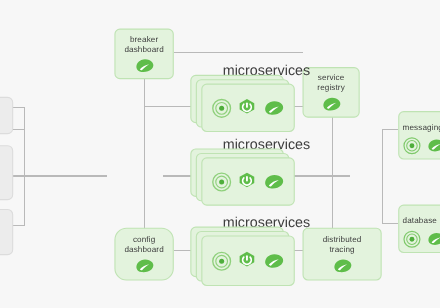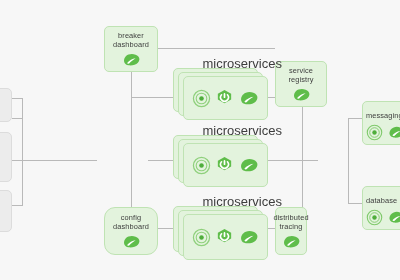--- a/index.html
+++ b/index.html
@@ -162,21 +162,21 @@
     <div class="node-label">config
 dashboard</div>
     <span class="node-icon">
       <svg width="20" height="16" viewBox="0 0 24 20">
         <path d="M3.6 12.8c-1.2-3.6 1.1-8 5.3-9.6 4.6-1.8 9.9-.2 12.3 2.4 2.1 2.3 1.6 5.6-.6 7.8-2.6 2.6-7.4 4-11.7 3.3-2.8-.5-4.7-1.9-5.3-3.9z" fill="#5fbd4a"></path>
         <path d="M7.2 13.6c2.6-3 6.6-5.1 10.6-5.7-3.1 1.9-5.9 4.1-8.1 6.6-.9.4-1.9.2-2.5-.9z" fill="#ffffff"></path>
       </svg>
     </span>
   </div>
 
-  <div class="node green" style="left:275px; top:207px; width:32px; height:48px;">
+  <div class="node green" style="left:275px; top:207px; width:72px; height:48px;">
     <div class="node-label">distributed
 tracing</div>
     <span class="node-icon">
       <svg width="20" height="16" viewBox="0 0 24 20">
         <path d="M3.6 12.8c-1.2-3.6 1.1-8 5.3-9.6 4.6-1.8 9.9-.2 12.3 2.4 2.1 2.3 1.6 5.6-.6 7.8-2.6 2.6-7.4 4-11.7 3.3-2.8-.5-4.7-1.9-5.3-3.9z" fill="#5fbd4a"></path>
         <path d="M7.2 13.6c2.6-3 6.6-5.1 10.6-5.7-3.1 1.9-5.9 4.1-8.1 6.6-.9.4-1.9.2-2.5-.9z" fill="#ffffff"></path>
       </svg>
     </span>
   </div>
 

